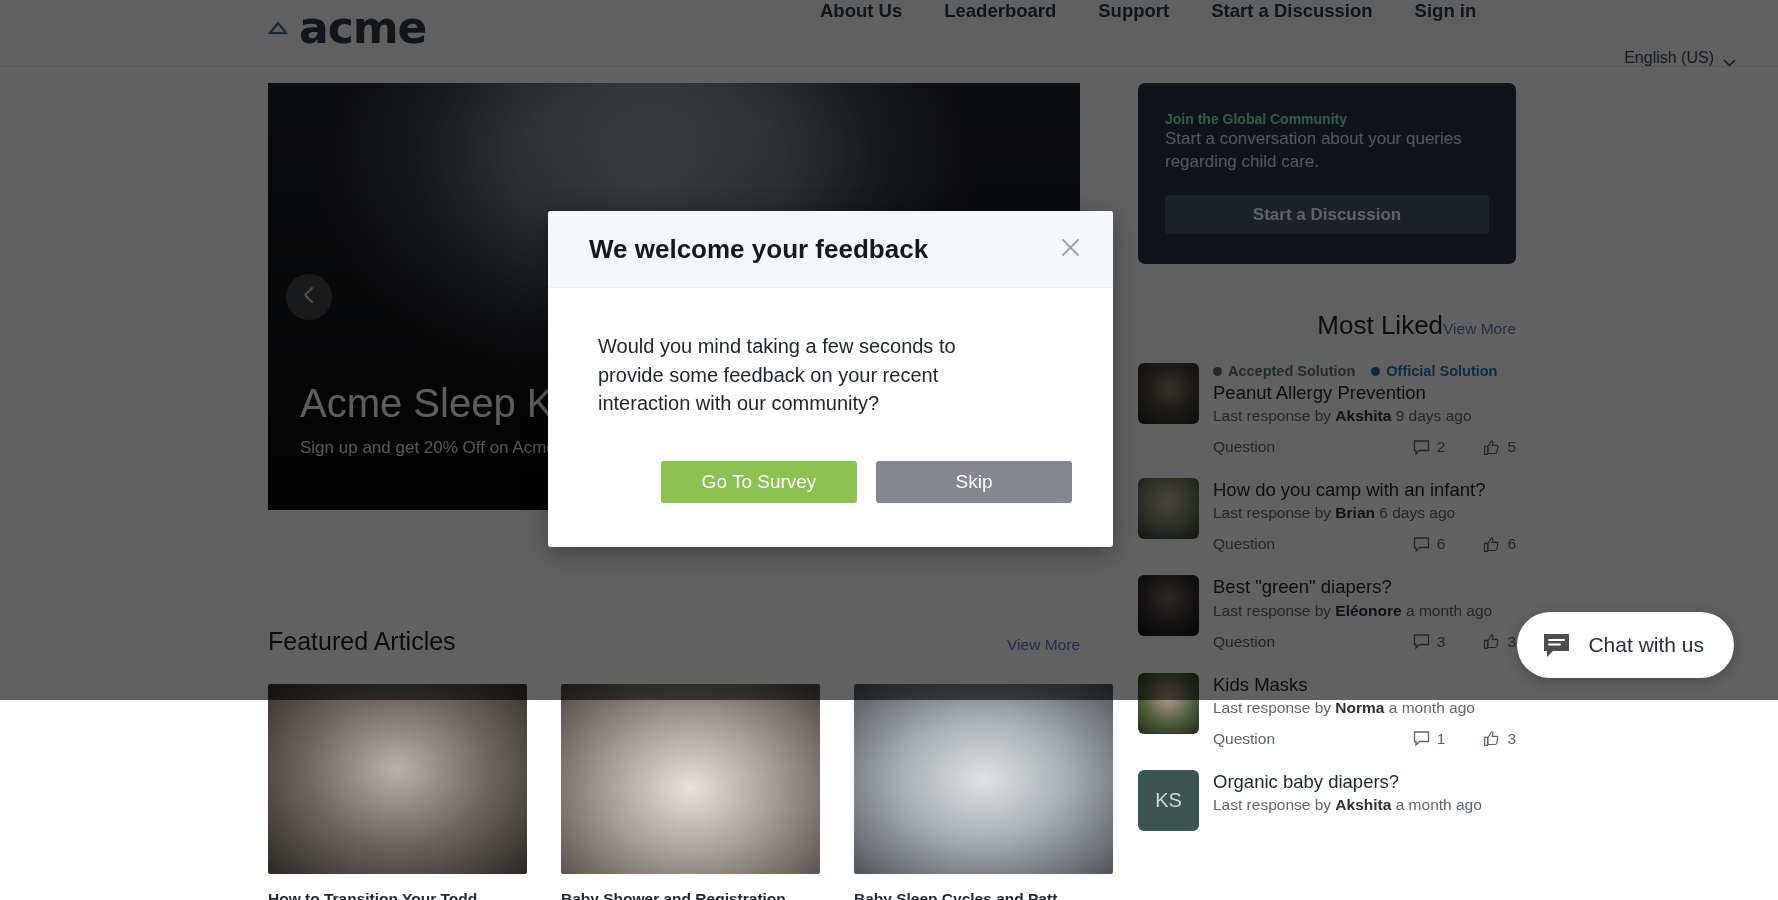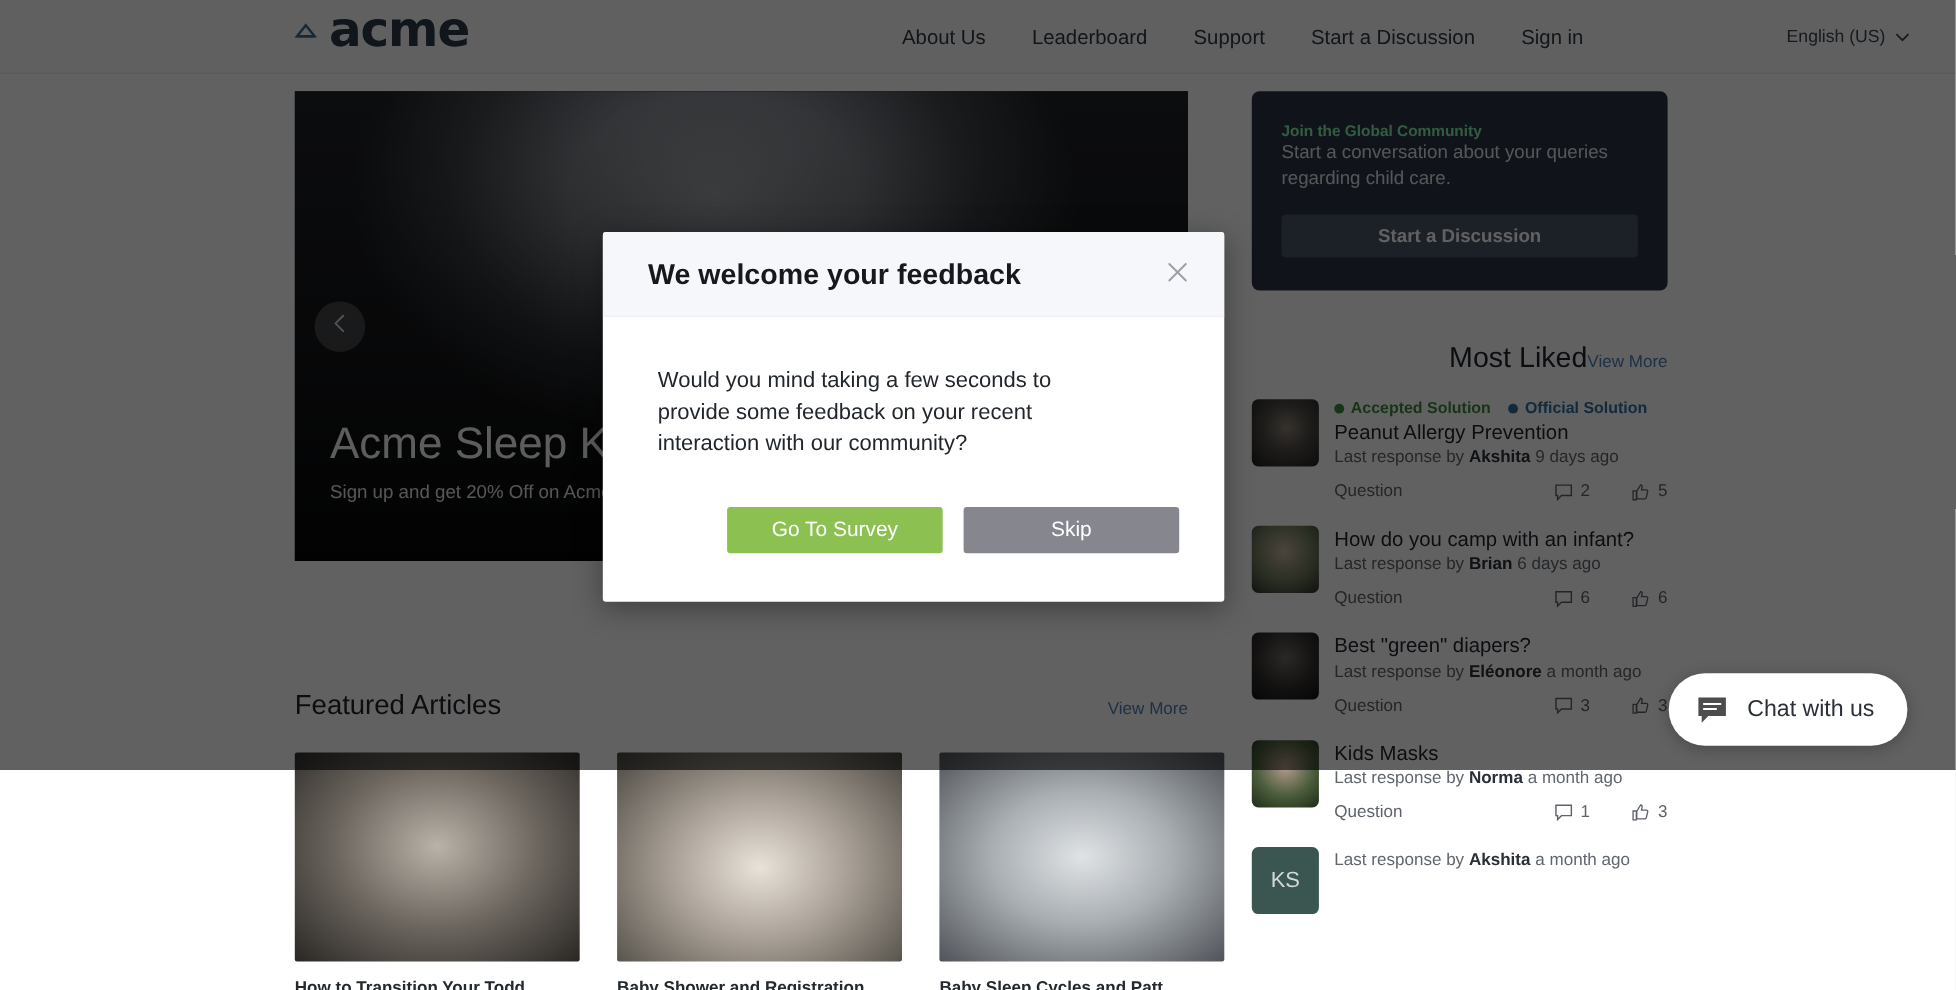--- a/index.html
+++ b/index.html
@@ -33,28 +33,28 @@
     position: absolute; left: 265px; top: 6px;
     display: flex; align-items: center; gap: 8px;
   }
   .logo-mark { width: 26px; height: 26px; display:block; }
   .logo-text {
     font-size: 44px; font-weight: 700; color: #2b3a4a;
     letter-spacing: -1px; line-height: 1; font-family: "DejaVu Sans", sans-serif;
   }
   .nav-links {
     position: absolute; left: 820px; top: 0; height: 67px;
-    display: flex; align-items: center; gap: 42px;
+    display: flex; align-items: flex-start; gap: 42px; font-weight: bold;
   }
   .nav-links a {
     font-size: 18.5px; color: #2f3a45; text-decoration: none; white-space: nowrap;
   }
   .lang {
     position: absolute; right: 42px; top: 0; height: 67px;
-    display: flex; align-items: center; gap: 9px;
+    display: flex; align-items: flex-end; gap: 9px;
     font-size: 16px; color: #3b4754;
   }
   .chev { width: 13px; height: 8px; display:block; }
 
   
   .content { position: absolute; top: 67px; left: 0; width: 1778px; height: 833px; }
 
   
   .hero {
     position: absolute; left: 268px; top: 16px; width: 812px; height: 427px;
@@ -393,20 +393,21 @@
               </span>
             </div>
           </div>
         </div>
 
         <div class="ml-item">
           <div class="avatar av-4">
             <span>KS</span>
           </div>
           <div class="ml-body">
+            <div class="ml-title">Organic baby diapers?</div>
             <div class="ml-meta">
               <span>Last response by</span>
               <b>Akshita</b>
               <span>a month ago</span>
             </div>
           </div>
         </div>
 
       </div>
 

